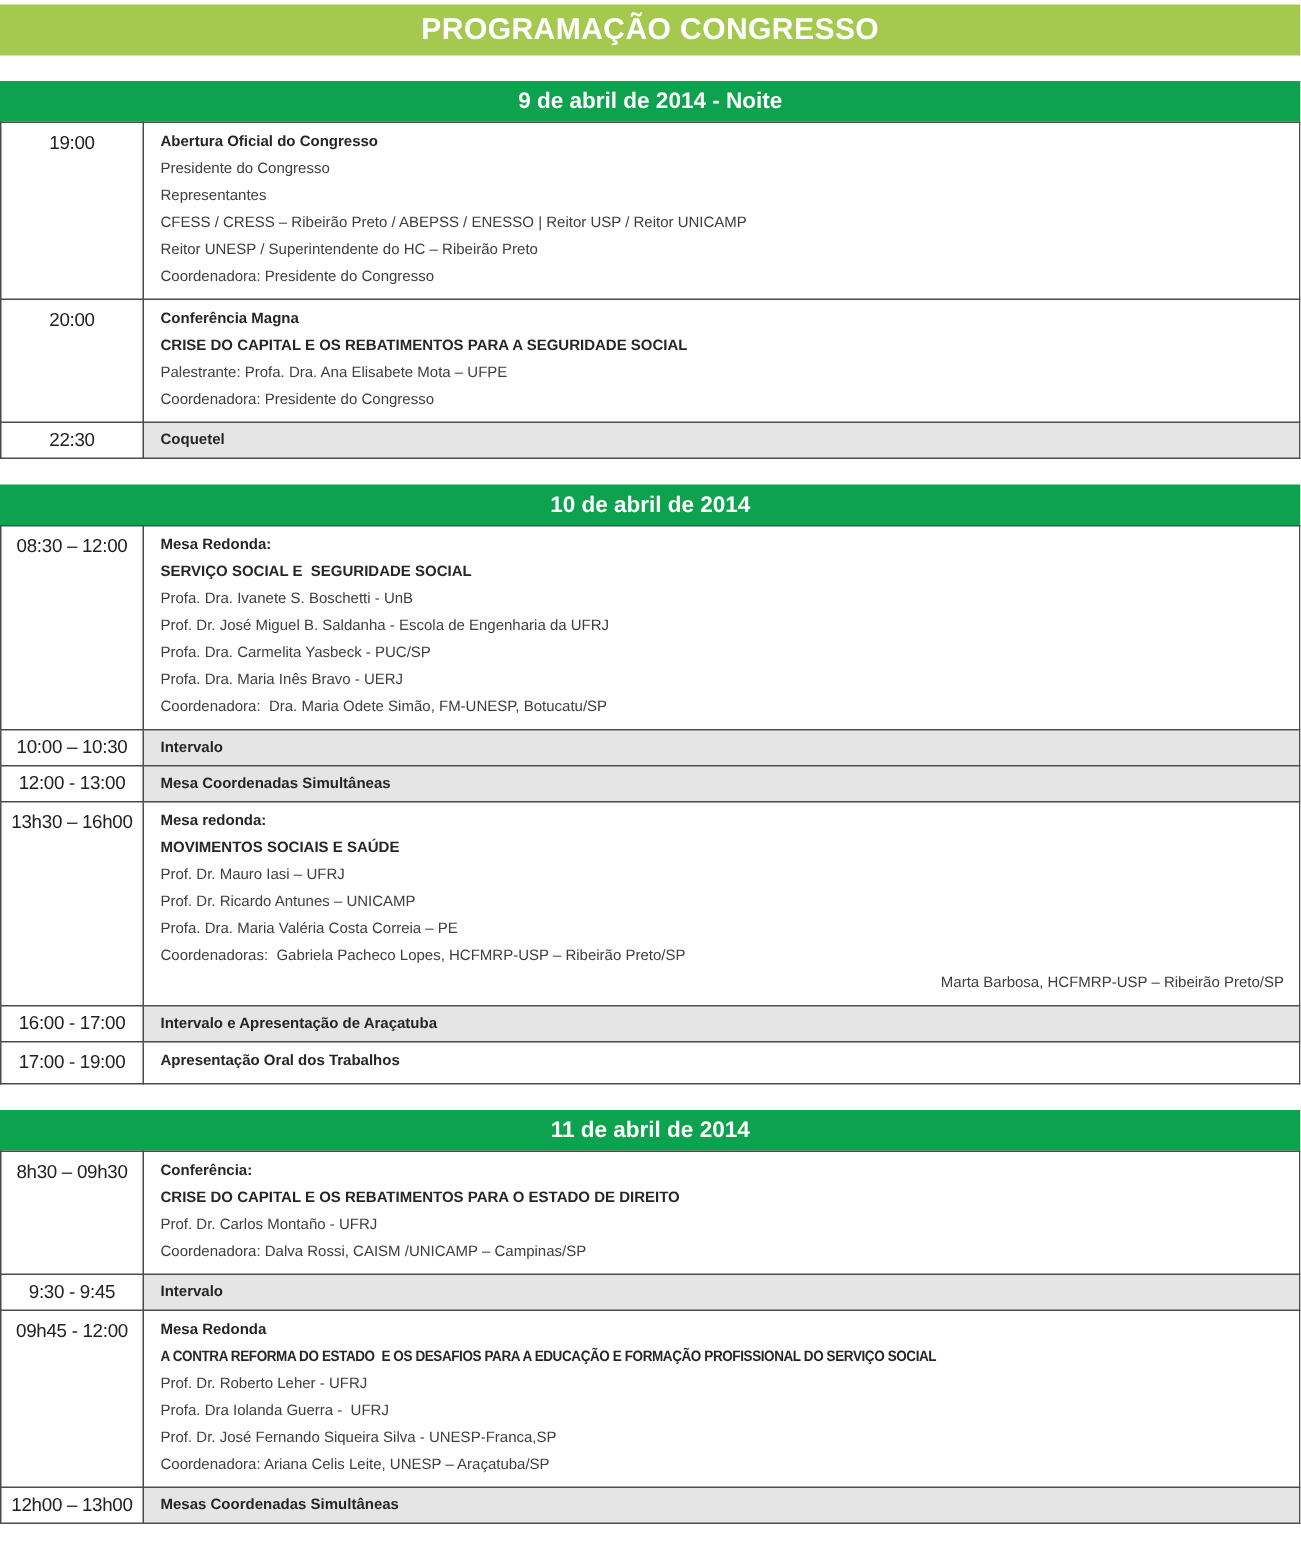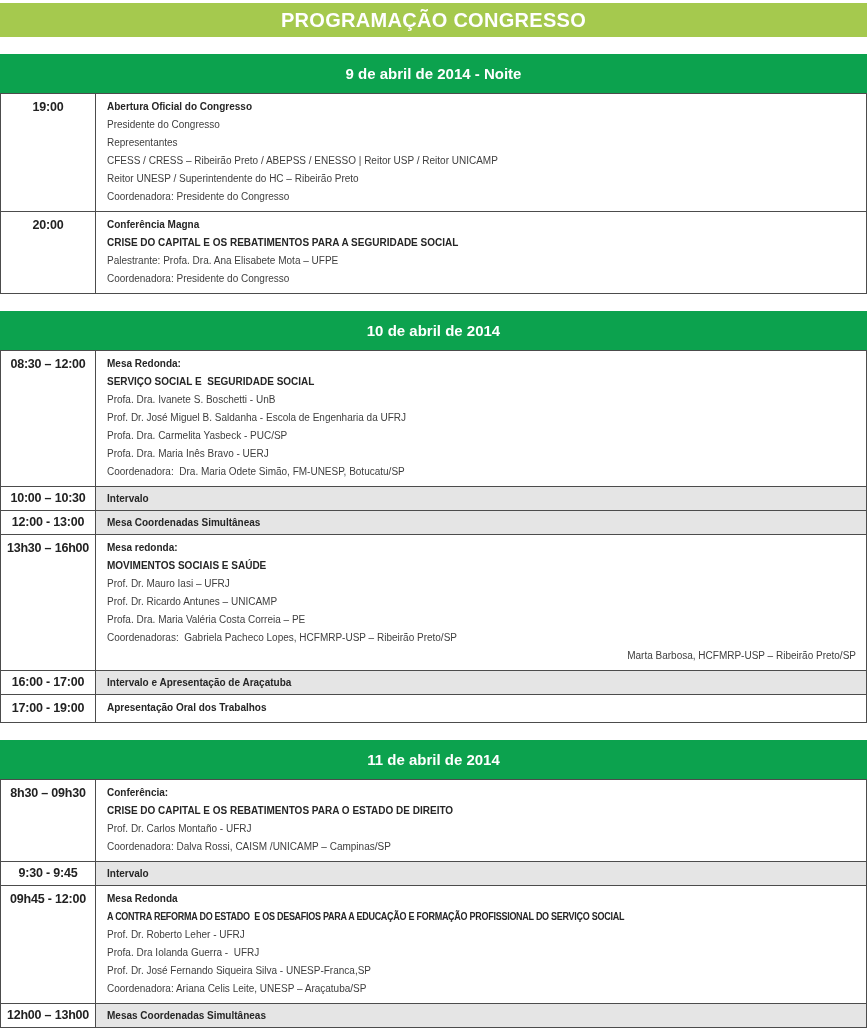--- a/index.html
+++ b/index.html
@@ -18,42 +18,42 @@
     color: #ffffff;
     font-weight: bold;
     font-size: 20px;
     letter-spacing: 0.3px;
     display: flex;
     align-items: center;
     justify-content: center;
   }
   .section { margin-top: 17px; }
   .date-bar {
-    height: 39px;
+    height: 27px;
     background: var(--date-bar-bg, #0ca24e);
     color: #ffffff;
     font-weight: bold;
     font-size: 15px;
     display: flex;
     align-items: center;
     justify-content: center;
   }
   table.schedule {
     width: 867px;
     border-collapse: collapse;
     table-layout: fixed;
   }
   table.schedule td {
     border: 1px solid var(--border-color, #4c4c4c);
     vertical-align: top;
   }
   td.time {
     width: 92px;
     text-align: center;
-    font-weight: bold;
+    font-weight: normal;
     font-size: 12.5px;
     letter-spacing: -0.2px;
     color: #222222;
     background: #ffffff;
     padding: 6px 1px 4px 1px;
     white-space: nowrap;
   }
   td.content {
     padding: 4px 10px 5px 11px;
     font-size: 10px;
@@ -104,20 +104,26 @@
           </tr>
           <tr>
             <td class="time">20:00</td>
             <td class="content">
               <div class="line b">Conferência Magna</div>
               <div class="line b">CRISE DO CAPITAL E OS REBATIMENTOS PARA A SEGURIDADE SOCIAL</div>
               <div class="line">Palestrante: Profa. Dra. Ana Elisabete Mota – UFPE</div>
               <div class="line">Coordenadora: Presidente do Congresso</div>
             </td>
           </tr>
+          <tr class="hl">
+            <td class="time">22:30</td>
+            <td class="content">
+              <div class="line b">Coquetel</div>
+            </td>
+          </tr>
         </tbody>
       </table>
     </div>
     <div class="section">
       <div class="date-bar">10 de abril de 2014</div>
       <table class="schedule">
         <tbody>
           <tr>
             <td class="time">08:30 – 12:00</td>
             <td class="content">

